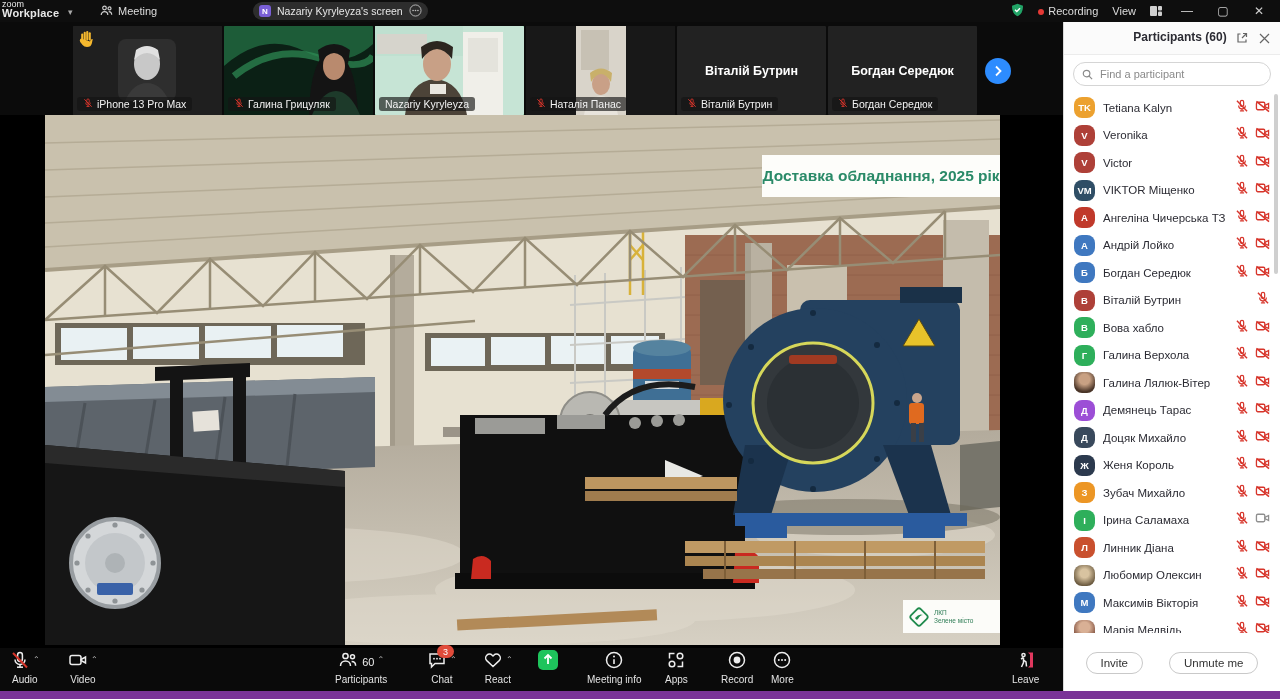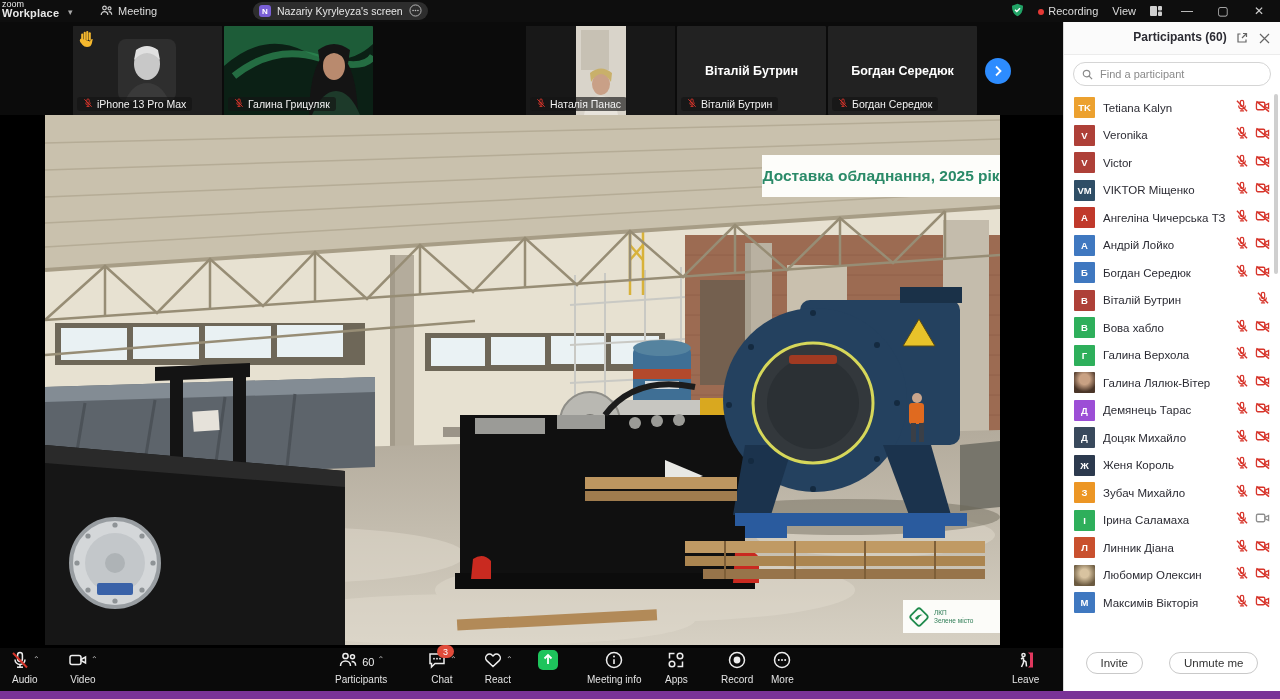--- a/index.html
+++ b/index.html
@@ -52,21 +52,21 @@
   .panel{position:absolute;top:22px;left:1063px;width:217px;height:669px;background:#fff;border-left:1px solid #d9d9d9;box-sizing:border-box;}
   .phead{position:absolute;top:0;left:0;width:100%;height:32px;background:#fbfbfb;border-bottom:1px solid #ececec;}
   .phead .ptitle{position:absolute;left:0;right:0;top:8px;text-align:center;font-size:12px;font-weight:bold;color:#2b2b33;padding-left:16px;}
   .phead .hic{position:absolute;top:8px;color:#666;}
   .search-wrap{position:absolute;top:40px;left:9px;right:9px;height:24px;border:1px solid #d5d5d5;border-radius:13px;
                background:#fff;display:flex;align-items:center;gap:5px;padding:0 8px;box-sizing:border-box;}
   .search-wrap input{border:0;outline:0;flex:1;font-size:11px;color:#333;font-family:"Liberation Sans",sans-serif;background:transparent;}
   .search-wrap input::placeholder{color:#8a8a8a;}
   .plist{position:absolute;top:72px;left:0;right:0;bottom:58px;overflow:hidden;}
   .prow{position:relative;height:27.5px;display:flex;align-items:center;padding:0 10px;gap:8px;}
-  .pavatar{width:21px;height:21px;border-radius:1px;color:#fff;font-size:9.5px;font-weight:bold;
+  .pavatar{width:21px;height:21px;border-radius:8px;color:#fff;font-size:9.5px;font-weight:bold;
            display:flex;align-items:center;justify-content:center;flex:0 0 auto;}
   .pname{flex:1;font-size:11.5px;color:#2b2b33;white-space:nowrap;overflow:hidden;}
   .picons{display:flex;align-items:center;gap:6px;flex:0 0 auto;}
   .pfoot{position:absolute;bottom:0;left:0;right:0;height:56px;display:flex;align-items:center;justify-content:center;gap:26px;background:#fff;}
   .pbtn{border:1px solid #c9c9c9;border-radius:13px;background:#fff;color:#333;font-size:11.5px;
         padding:4px 14px;font-family:"Liberation Sans",sans-serif;}
   .scrollbar{position:absolute;right:2px;top:72px;width:4px;height:180px;background:#cfcfcf;border-radius:2px;}
   
   .bottom-strip{position:absolute;bottom:0;left:0;width:1280px;height:8px;background:#7a3397;}
 </style>
@@ -177,20 +177,36 @@
                 <rect x="6.1" y="1.5" width="3.8" height="7" rx="1.9"></rect>
                 <path d="M4.2 7.5a3.8 3.8 0 0 0 7.6 0"></path>
                 <line x1="8" y1="11.3" x2="8" y2="13.3"></line>
                 <line x1="5.6" y1="13.6" x2="10.4" y2="13.6"></line>
               </g>
               <line x1="2.2" y1="2" x2="13.8" y2="14" stroke="#d7352b" stroke-width="1.6"></line>
             </svg></span>
           <span>Галина Грицуляк</span>
         </div>
       </div>
+      <div class="thumb active" style="left: 375px;">
+        <svg class="scene" viewBox="0 0 149 89" preserveAspectRatio="none">
+          <rect width="149" height="89" fill="#c6e4d5"></rect>
+          <rect x="88" y="6" width="40" height="83" fill="#f0efe9"></rect>
+          <rect x="93" y="12" width="30" height="34" fill="#e4e3dc"></rect>
+          <rect x="0" y="0" width="88" height="30" fill="#bfe0d0"></rect>
+          <rect x="2" y="8" width="50" height="20" fill="#d6d4cc"></rect>
+          <path d="M30 89q4-34 30-36 26 2 32 36z" fill="#4c4338"></path>
+          <ellipse cx="62" cy="38" rx="14" ry="17" fill="#c8a086"></ellipse>
+          <path d="M47 33q15-20 30 0l1-12q-16-12-32 0z" fill="#2c2620"></path>
+          <rect x="55" y="58" width="16" height="10" fill="#e9e6df"></rect>
+        </svg>
+        <div class="vlabel">
+          <span>Nazariy Kyryleyza</span>
+        </div>
+      </div>
       <div class="thumb" style="left: 526px;">
         <svg class="scene" viewBox="0 0 149 89" preserveAspectRatio="none">
           <rect width="149" height="89" fill="#181818"></rect>
           <rect x="50" y="0" width="50" height="89" fill="#d9d4ca"></rect>
           <rect x="55" y="4" width="28" height="40" fill="#c7c1b4"></rect>
           <path d="M58 89q3-18 17-19 14 1 17 19z" fill="#e8e4dc"></path>
           <ellipse cx="75" cy="58" rx="9" ry="11" fill="#c9a087"></ellipse>
           <path d="M65 56q10-16 20 0l1-9q-11-9-22 0z" fill="#c9b06a"></path>
         </svg>
         <div class="vlabel">
@@ -1057,20 +1073,42 @@
               </svg></span>
             <span><svg width="15" height="14" viewBox="0 0 16 15">
                 <g fill="none" stroke="#d7352b" stroke-width="1.4">
                   <rect x="1.5" y="3.5" width="9" height="8" rx="1.5"></rect>
                   <path d="M10.5 6.8 14.5 4.8v5.4l-4-2z"></path>
                 </g>
                 <line x1="1.5" y1="2.5" x2="15" y2="13.5" stroke="#d7352b" stroke-width="1.6"></line>
               </svg></span>
           </span>
         </div>
+        <div class="prow">
+          <span class="pavatar" style="background:radial-gradient(circle at 50% 35%, #d9b095 30%, #7a4a3a 75%)"></span>
+          <span class="pname">Марія Медвідь</span>
+          <span class="picons">
+            <span><svg width="14" height="14" viewBox="0 0 16 16">
+                <g fill="none" stroke="#d7352b" stroke-width="1.4">
+                  <rect x="6.1" y="1.5" width="3.8" height="7" rx="1.9"></rect>
+                  <path d="M4.2 7.5a3.8 3.8 0 0 0 7.6 0"></path>
+                  <line x1="8" y1="11.3" x2="8" y2="13.3"></line>
+                  <line x1="5.6" y1="13.6" x2="10.4" y2="13.6"></line>
+                </g>
+                <line x1="2.2" y1="2" x2="13.8" y2="14" stroke="#d7352b" stroke-width="1.6"></line>
+              </svg></span>
+            <span><svg width="15" height="14" viewBox="0 0 16 15">
+                <g fill="none" stroke="#d7352b" stroke-width="1.4">
+                  <rect x="1.5" y="3.5" width="9" height="8" rx="1.5"></rect>
+                  <path d="M10.5 6.8 14.5 4.8v5.4l-4-2z"></path>
+                </g>
+                <line x1="1.5" y1="2.5" x2="15" y2="13.5" stroke="#d7352b" stroke-width="1.6"></line>
+              </svg></span>
+          </span>
+        </div>
       </div>
     <div class="scrollbar"></div>
     <div class="pfoot">
       <button class="pbtn">Invite</button>
       <button class="pbtn">Unmute me</button>
     </div>
   </div>
 
   <div class="bottom-strip"></div>
 </div>

